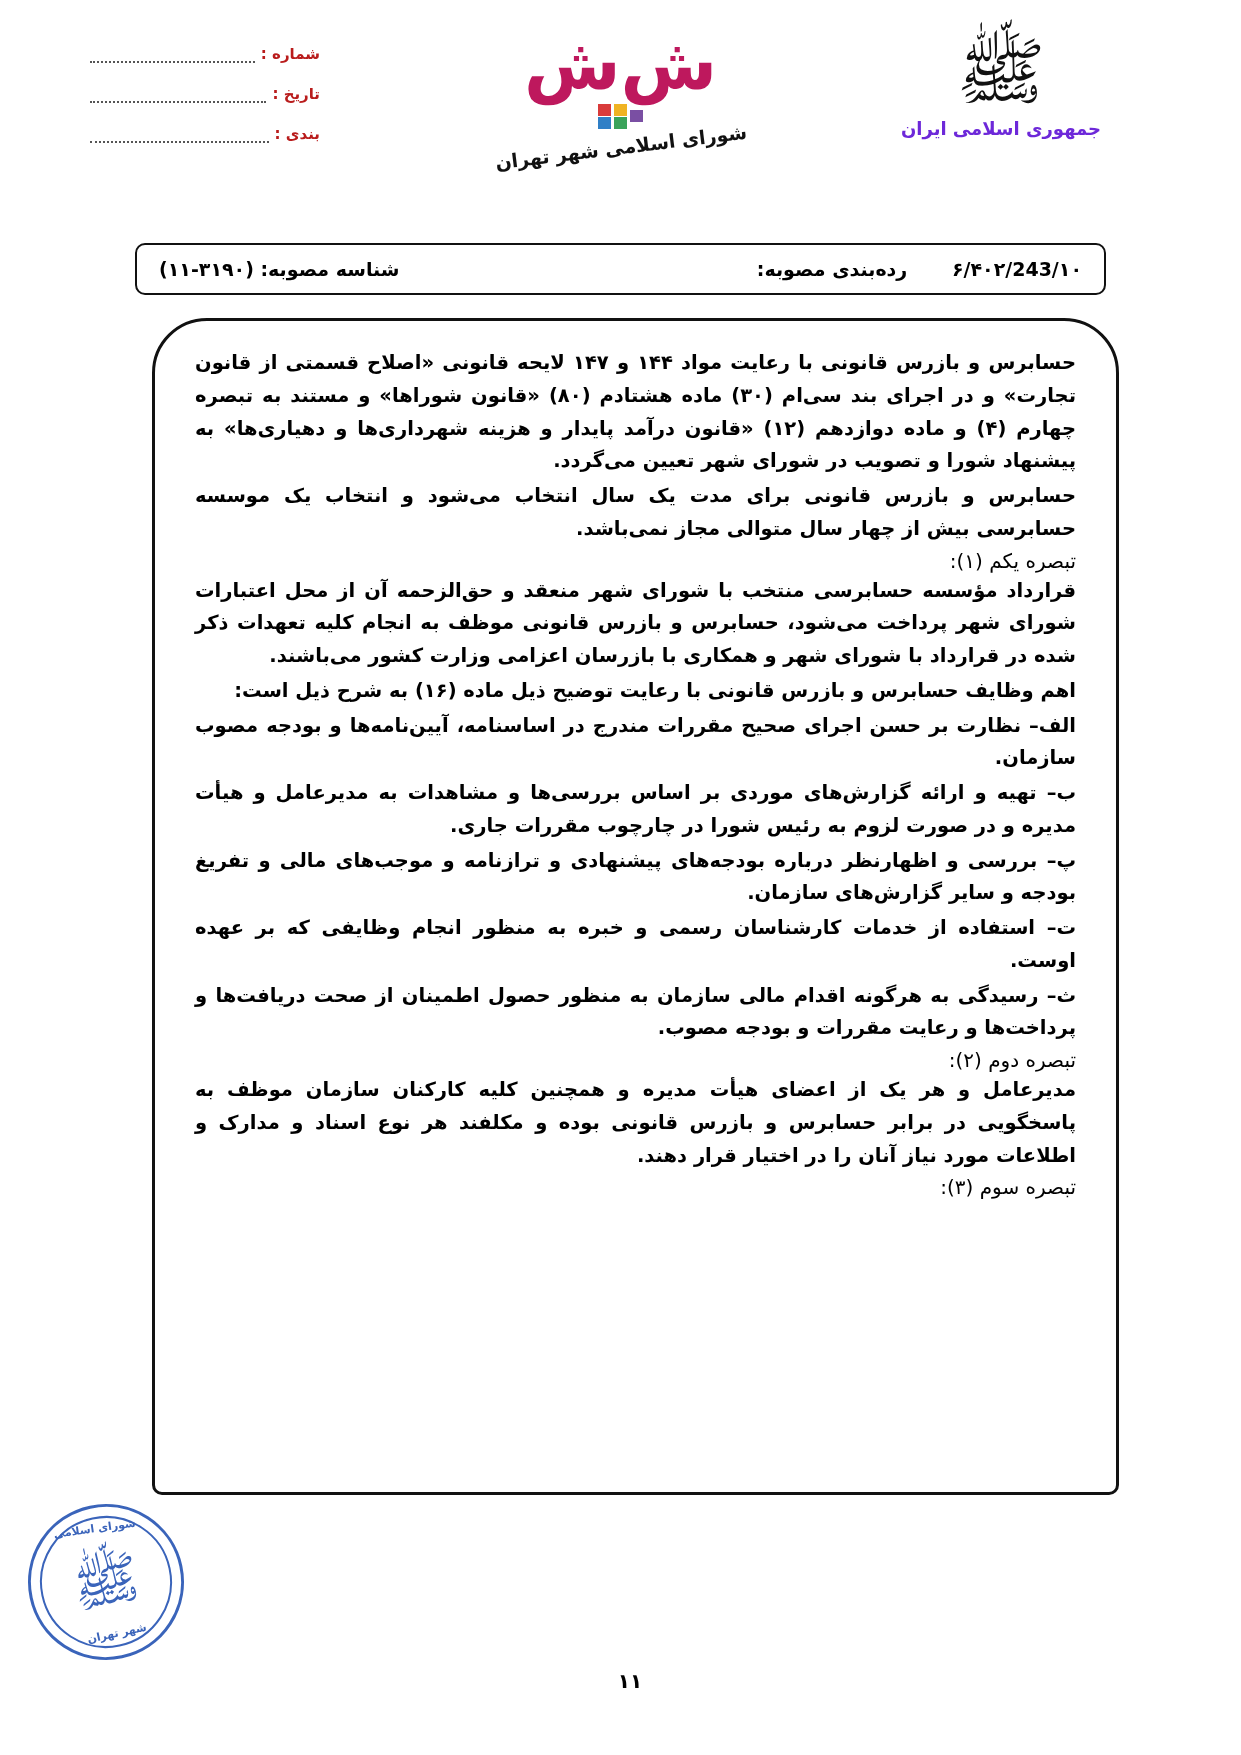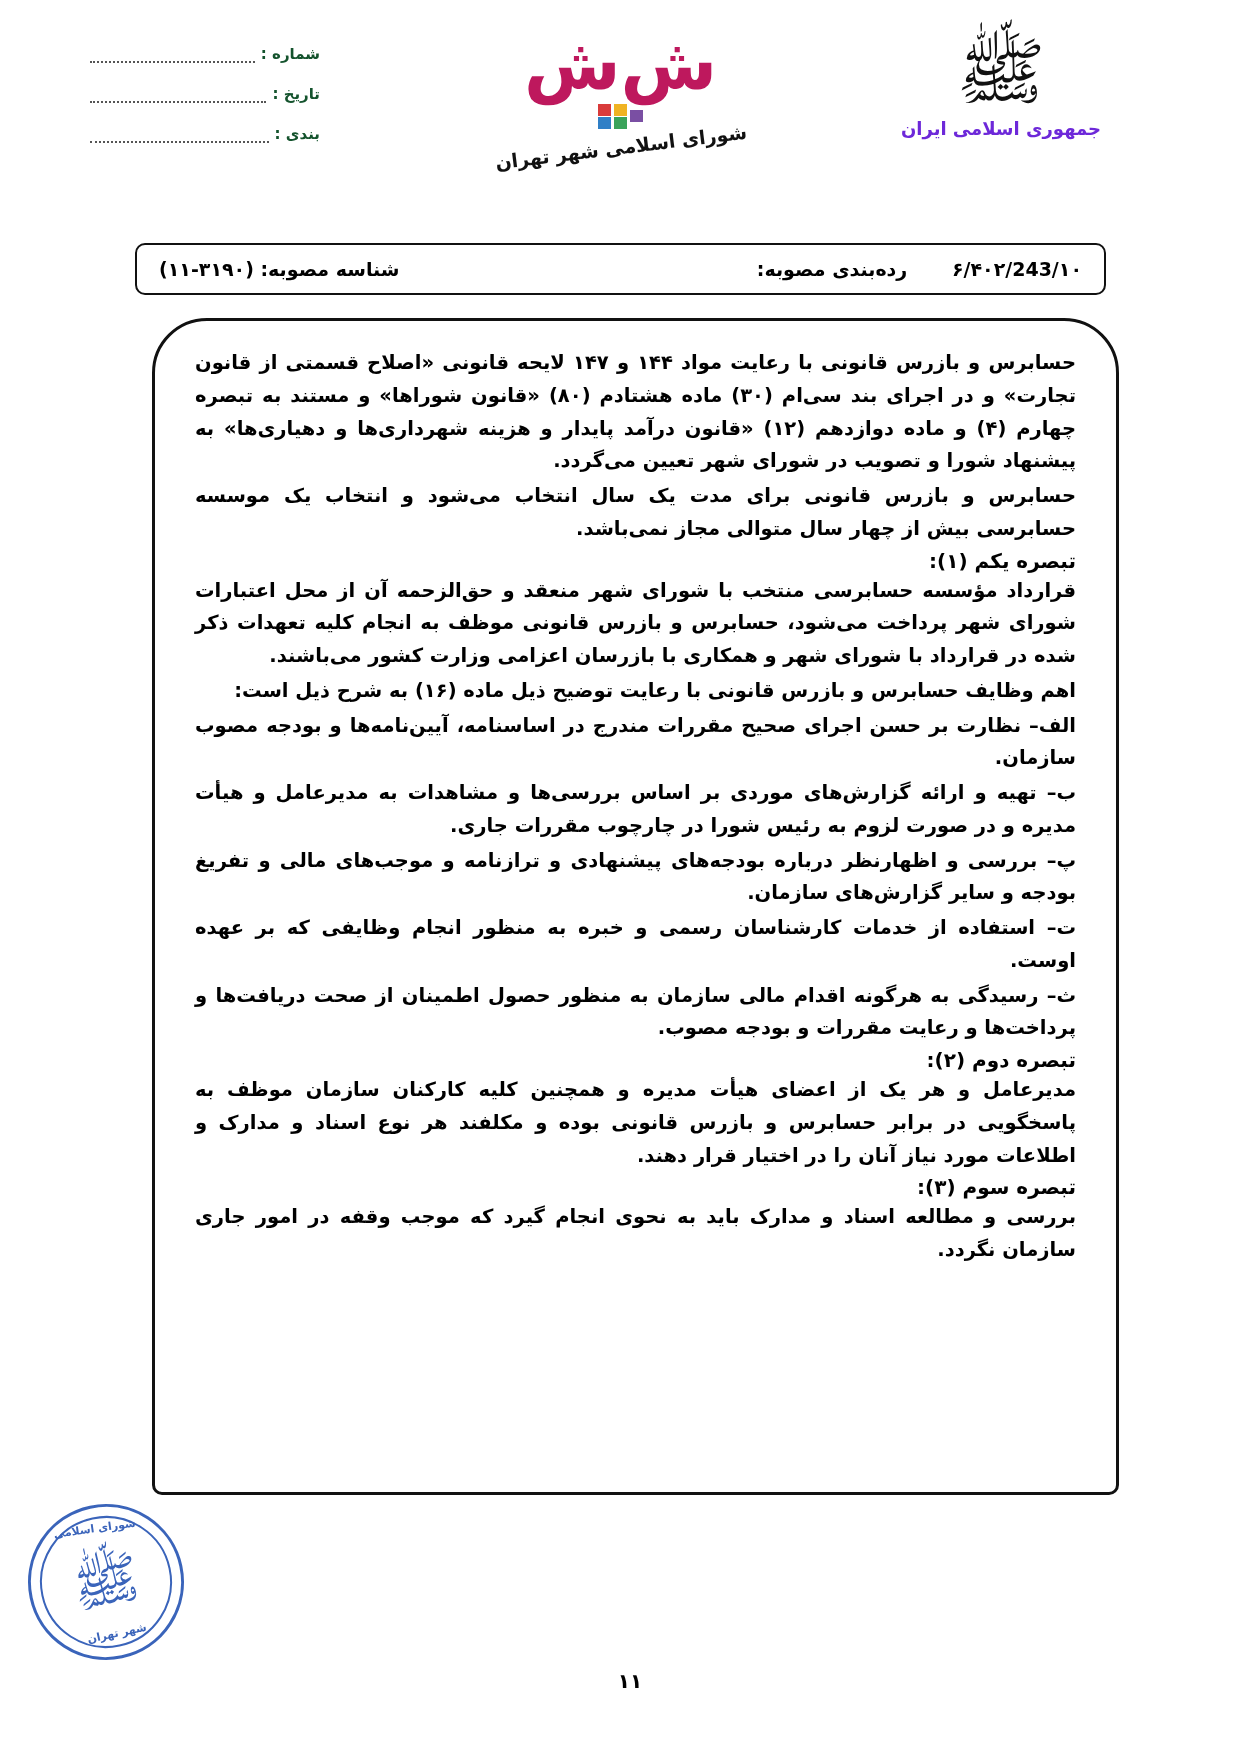--- a/index.html
+++ b/index.html
@@ -36,21 +36,21 @@
     display: flex;
     align-items: flex-end;
     justify-content: flex-start;
     gap: 6px;
     margin-bottom: 22px;
   }
   .form-label {
     white-space: nowrap;
     font-size: 15px;
     font-weight: bold;
-    color: #14532d;
+    color: #b91c1c;
   }
   .form-dots {
     flex: 1;
     border-bottom: 2px dotted #555;
     height: 12px;
   }
 
   
   .center-logo {
     position: absolute;
@@ -155,21 +155,21 @@
   .para {
     font-size: 19.5px;
     line-height: 1.68;
     text-align: justify;
     text-align-last: right;
     margin: 0 0 2px 0;
     font-weight: bold;
   }
   .subhead {
     font-size: 20px;
-    font-weight: bold;
+    font-weight: normal;
     margin: 3px 0 2px 0;
   }
 
   
   .page-number {
     position: absolute;
     bottom: 62px;
     left: 0; right: 0;
     text-align: center;
     font-size: 20px;
@@ -278,21 +278,20 @@
       <div class="para">قرارداد مؤسسه حسابرسی منتخب با شورای شهر منعقد و حق‌الزحمه آن از محل اعتبارات شورای شهر پرداخت می‌شود، حسابرس و بازرس قانونی موظف به انجام کلیه تعهدات ذکر شده در قرارداد با شورای شهر و همکاری با بازرسان اعزامی وزارت کشور می‌باشند.</div>
       <div class="para">اهم وظایف حسابرس و بازرس قانونی با رعایت توضیح ذیل ماده (۱۶) به شرح ذیل است:</div>
       <div class="para">الف– نظارت بر حسن اجرای صحیح مقررات مندرج در اساسنامه، آیین‌نامه‌ها و بودجه مصوب سازمان.</div>
       <div class="para">ب– تهیه و ارائه گزارش‌های موردی بر اساس بررسی‌ها و مشاهدات به مدیرعامل و هیأت مدیره و در صورت لزوم به رئیس شورا در چارچوب مقررات جاری.</div>
       <div class="para">پ– بررسی و اظهارنظر درباره بودجه‌های پیشنهادی و ترازنامه و موجب‌های مالی و تفریغ بودجه و سایر گزارش‌های سازمان.</div>
       <div class="para">ت– استفاده از خدمات کارشناسان رسمی و خبره به منظور انجام وظایفی که بر عهده اوست.</div>
       <div class="para">ث– رسیدگی به هرگونه اقدام مالی سازمان به منظور حصول اطمینان از صحت دریافت‌ها و پرداخت‌ها و رعایت مقررات و بودجه مصوب.</div>
       <div class="subhead">تبصره دوم (۲):</div>
       <div class="para">مدیرعامل و هر یک از اعضای هیأت مدیره و همچنین کلیه کارکنان سازمان موظف به پاسخگویی در برابر حسابرس و بازرس قانونی بوده و مکلفند هر نوع اسناد و مدارک و اطلاعات مورد نیاز آنان را در اختیار قرار دهند.</div>
       <div class="subhead">تبصره سوم (۳):</div>
-      <div class="para">بررسی و مطالعه اسناد و مدارک باید به نحوی انجام گیرد که موجب وقفه در امور جاری سازمان نگردد.</div>
     </div>
 </div>
 
 <div class="page-number">۱۱</div>
 
 <div class="stamp">
   <div class="stamp-top">شورای اسلامی</div>
   <div class="stamp-bird">ﷺ</div>
   <div class="stamp-bottom">شهر تهران</div>
 </div>

